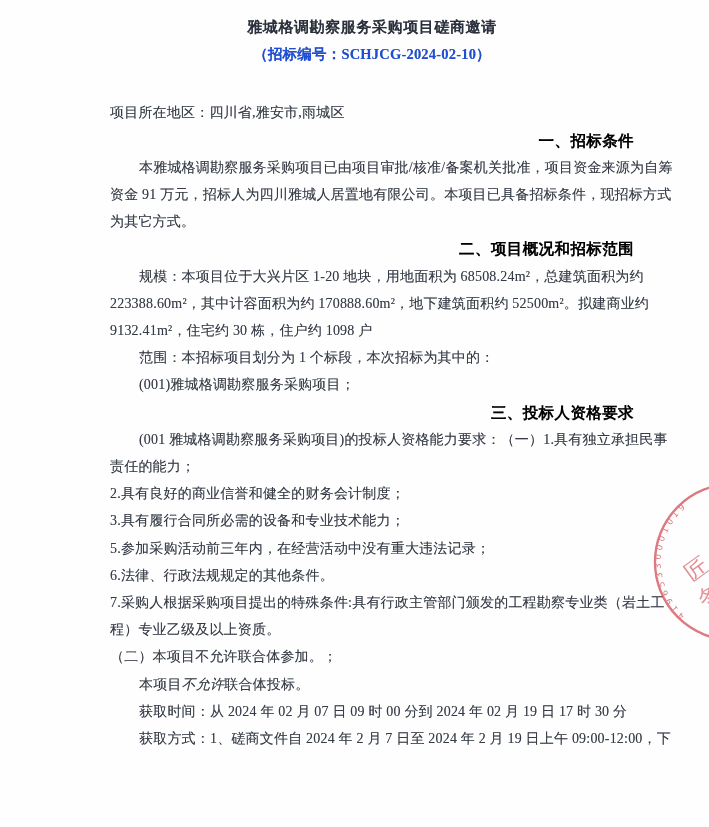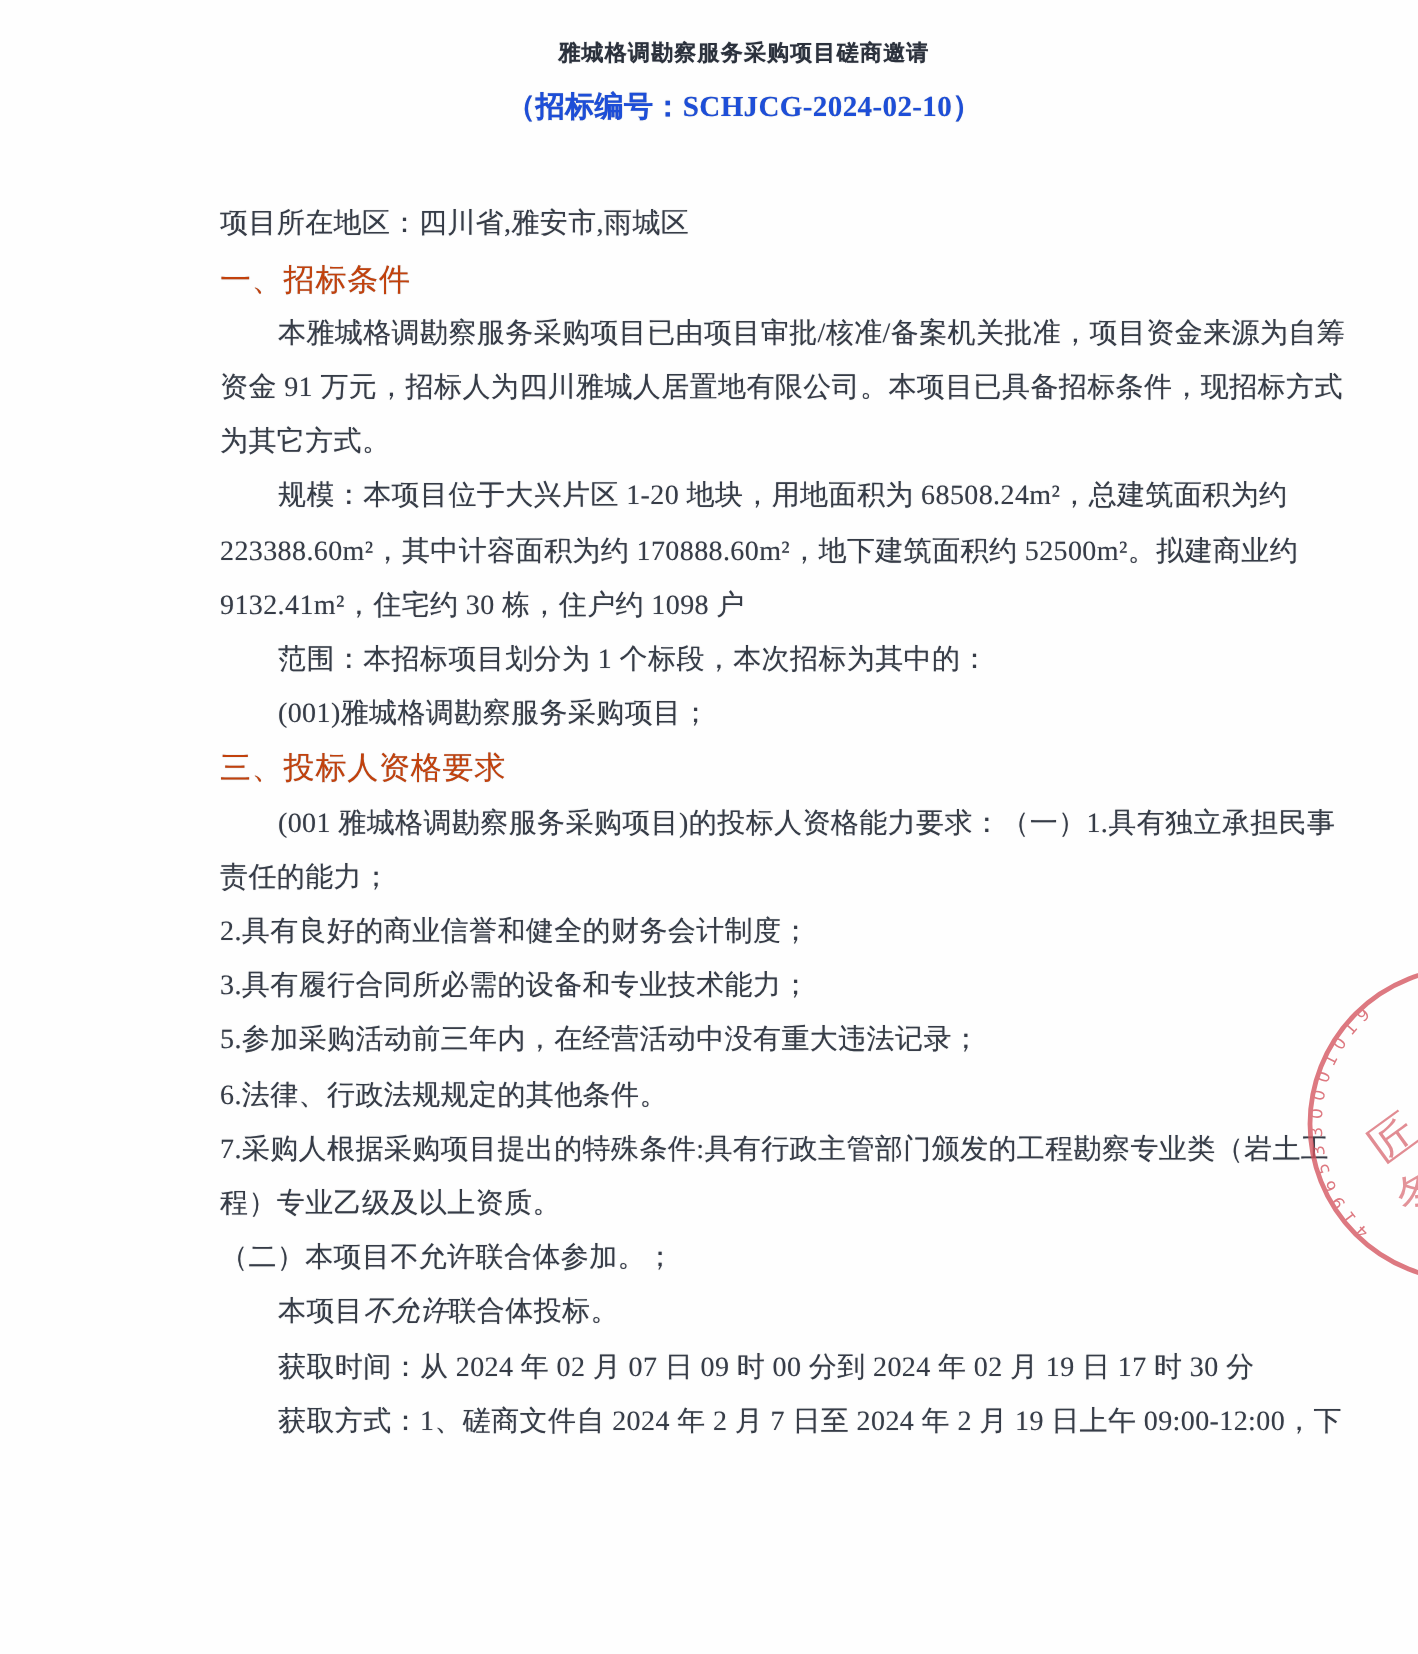--- a/index.html
+++ b/index.html
@@ -19,36 +19,37 @@
   .line{
     line-height:27.2px;
     font-size:14px;
     letter-spacing:0.2px;
     white-space:nowrap;
     text-shadow:0 0 0.5px rgba(60,66,78,0.45);
   }
   .title{
     text-align:center;
     font-weight:700;
-    font-size:11px;
+    font-size:15px;
     color:#2b313c;
     letter-spacing:0.6px;
   }
   .subtitle{
     text-align:center;
     font-weight:700;
     font-size:14.5px;
     color:#1d4ed8;
   }
   .location{margin-top:31px;}
   .heading{
-    font-weight:400;
+    font-weight:700;
     font-size:15.5px;
-    color:#c2410c;
+    color:#000000;
     letter-spacing:0.4px;
+    text-align:right;
   }
   .indent{padding-left:29px;}
   .flush{padding-left:0;}
   .ital{font-style:italic;}
   .stamp{
     position:absolute;
     left:648px;top:474px;
     opacity:0.78;
     pointer-events:none;
   }
@@ -61,20 +62,21 @@
 
   <div class="content">
 
   <div class="line title">雅城格调勘察服务采购项目磋商邀请</div>
       <div class="line subtitle">（招标编号：SCHJCG-2024-02-10）</div>
       <div class="line flush location">项目所在地区：四川省,雅安市,雨城区</div>
       <div class="line heading">一、招标条件</div>
       <div class="line indent">本雅城格调勘察服务采购项目已由项目审批/核准/备案机关批准，项目资金来源为自筹</div>
       <div class="line flush">资金 91 万元，招标人为四川雅城人居置地有限公司。本项目已具备招标条件，现招标方式</div>
       <div class="line flush">为其它方式。</div>
+      <div class="line heading">二、项目概况和招标范围</div>
       <div class="line indent">规模：本项目位于大兴片区 1-20 地块，用地面积为 68508.24m²，总建筑面积为约</div>
       <div class="line flush">223388.60m²，其中计容面积为约 170888.60m²，地下建筑面积约 52500m²。拟建商业约</div>
       <div class="line flush">9132.41m²，住宅约 30 栋，住户约 1098 户</div>
       <div class="line indent">范围：本招标项目划分为 1 个标段，本次招标为其中的：</div>
       <div class="line indent">(001)雅城格调勘察服务采购项目；</div>
       <div class="line heading">三、投标人资格要求</div>
       <div class="line indent">(001 雅城格调勘察服务采购项目)的投标人资格能力要求：（一）1.具有独立承担民事</div>
       <div class="line flush">责任的能力；</div>
       <div class="line flush">2.具有良好的商业信誉和健全的财务会计制度；</div>
       <div class="line flush">3.具有履行合同所必需的设备和专业技术能力；</div>

